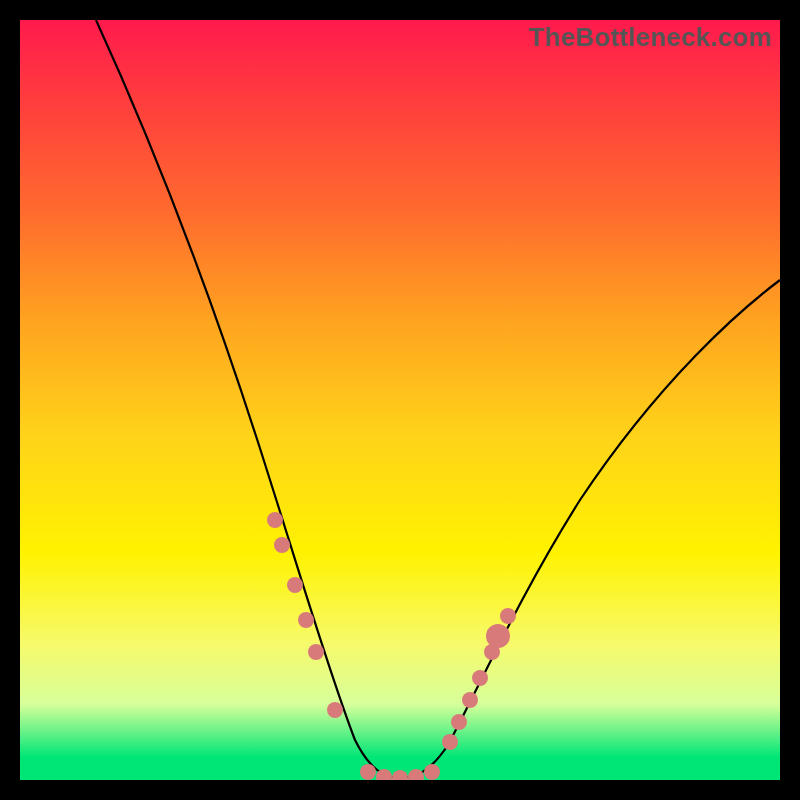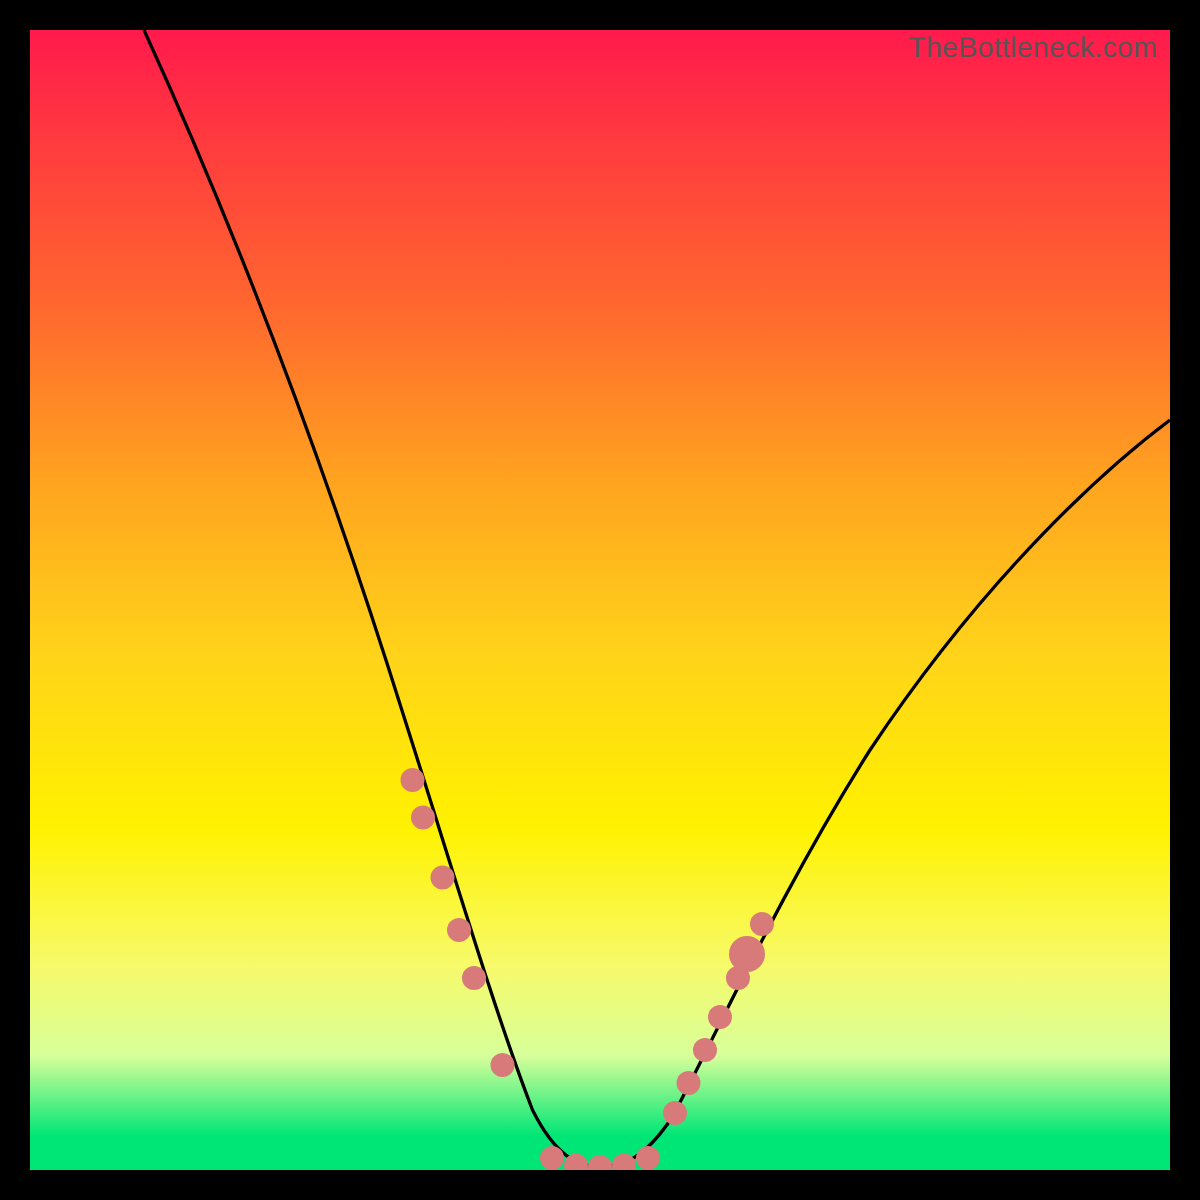--- a/index.html
+++ b/index.html
@@ -32,22 +32,22 @@
       #f7fa6a 82%,
       #d7ff9a 90%,
       #00e676 97%,
       #00e676 100%);
   }
   .watermark {
     position: absolute;
     top: 2px;
     right: 8px;
     color: #555;
-    font-size: 19px;
-    font-weight: 400;
+    font-size: 26px;
+    font-weight: 700;
     letter-spacing: 0.2px;
     user-select: none;
   }
   svg.curve {
     position: absolute;
     left: 0;
     top: 0;
     width: 760px;
     height: 760px;
   }

